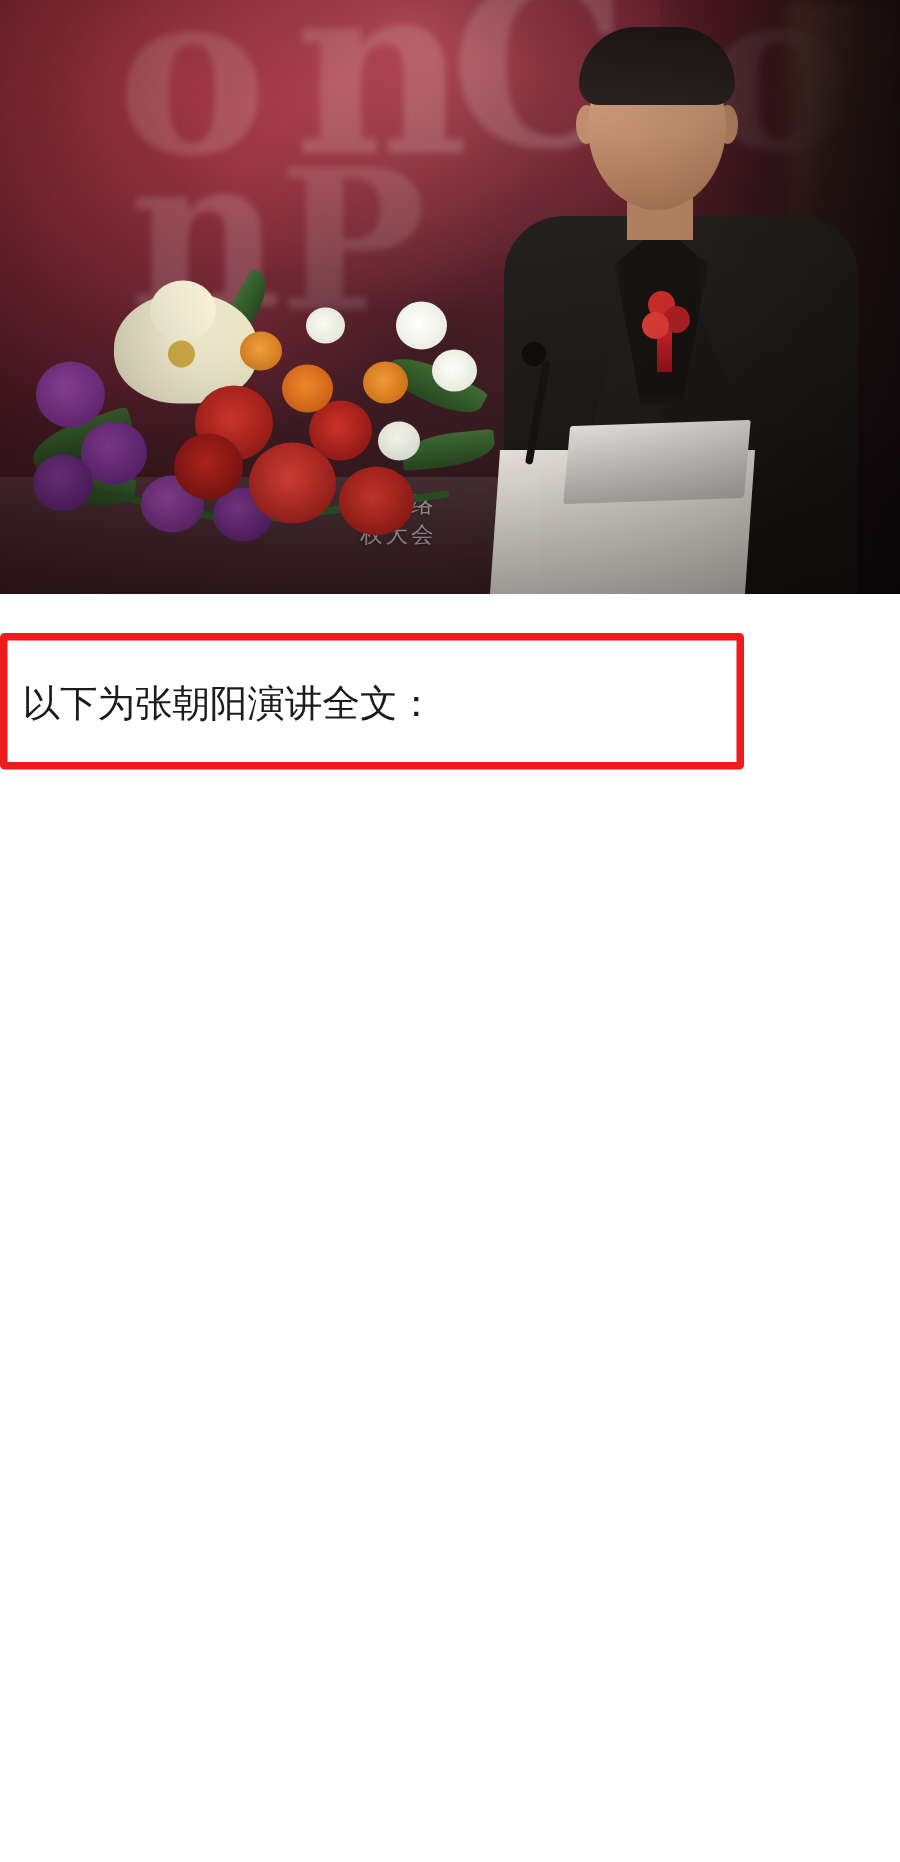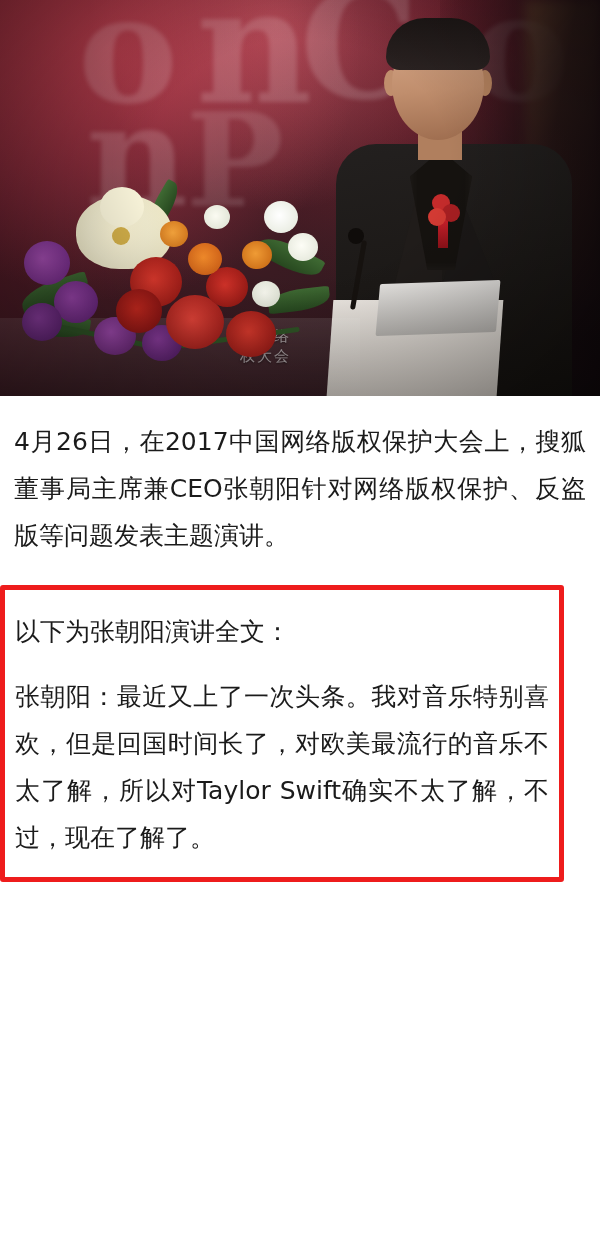--- a/index.html
+++ b/index.html
@@ -222,21 +222,21 @@
     letter-spacing: 0px;
     text-align: justify;
   }
   .highlight-box {
     position: relative;
     margin: 26px 0 0 0;
     border: 5px solid #ee1c1c;
     border-radius: 3px;
     padding: 4px 10px 16px 10px;
     box-sizing: border-box;
-    width: 564px;
+    width: 496px;
     margin-left: -14px;
   }
   .highlight-box p.para { margin-top: 18px; }
   .highlight-box p.para:first-child { margin-top: 14px; }
 </style>
 </head>
 <body>
 
 <div class="hero">
   <div class="hero-bg"></div>
@@ -311,20 +311,18 @@
     <div class="fl" style="left:268px;top:48px;  width:30px; height:28px; background:radial-gradient(circle at 45% 45%, #fdfdf6, #dfe3d5);"></div>
     <div class="fl" style="left:232px;top:96px;  width:28px; height:26px; background:radial-gradient(circle at 45% 45%, #fbfbf2, #dadfcf);"></div>
     <div class="fl" style="left:184px;top:20px;  width:26px; height:24px; background:radial-gradient(circle at 45% 45%, #fbfbf2, #dadfcf);"></div>
   </div>
 
   <div class="hero-vignette"></div>
 </div>
 
 <div class="article">
 
-  <p class="para">4月26日，在2017中国网络版权保护大会上，搜狐董事局主席兼CEO张朝阳针对网络版权保护、反盗版等问题发表主题演讲。</p>
 
   <div class="highlight-box">
     <p class="para">以下为张朝阳演讲全文：</p>
-    <p class="para">张朝阳：最近又上了一次头条。我对音乐特别喜欢，但是回国时间长了，对欧美最流行的音乐不太了解，所以对Taylor Swift确实不太了解，不过，现在了解了。</p>
   </div>
 
 </div>
 
 </body></html>

